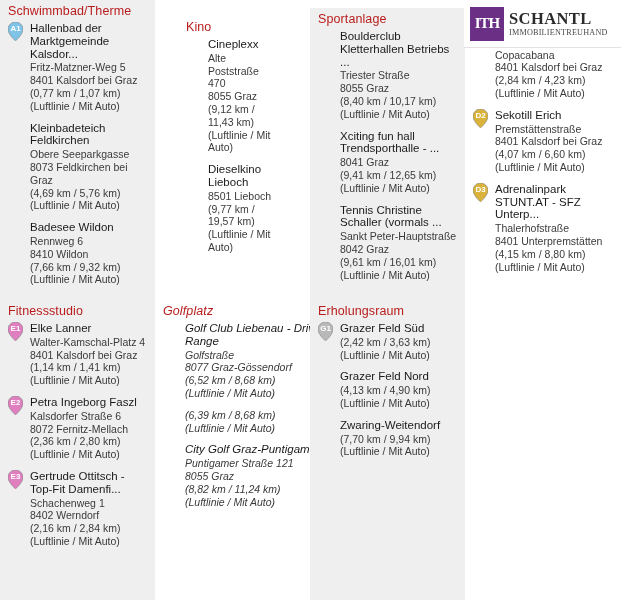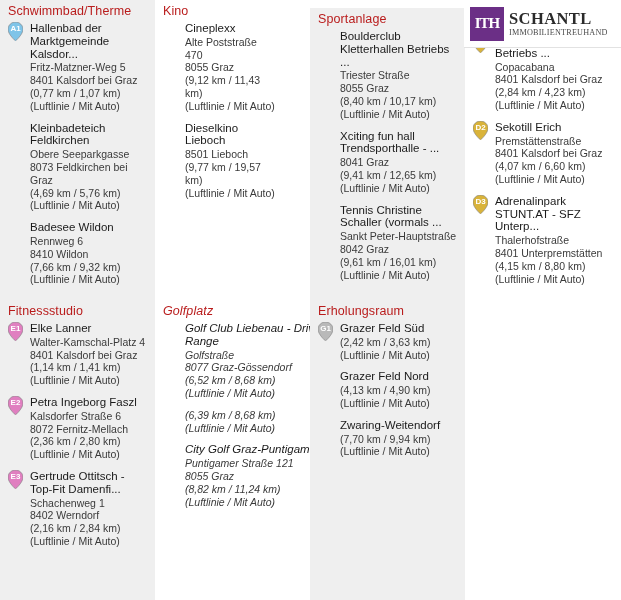--- a/index.html
+++ b/index.html
@@ -152,21 +152,21 @@
           </div>
           <div class="entry">
             <div class="entry-name">Badesee Wildon</div>
             <div class="entry-line">Rennweg 6</div>
             <div class="entry-line">8410 Wildon</div>
             <div class="entry-dist">(7,66 km / 9,32 km)</div>
             <div class="entry-mode">(Luftlinie / Mit Auto)</div>
           </div>
         </div>
       </div>
-      <div class="col plain" style="left: 155px; top: 0px; width: 129px; height: 300px;">
+      <div class="col plain" style="left: 155px; top: 16px; width: 129px; height: 300px; padding-left: 23px;">
         <div class="col-title">Kino</div>
         <div class="entries">
           <div class="entry">
             <div class="entry-name">Cineplexx</div>
             <div class="entry-line">Alte Poststraße 470</div>
             <div class="entry-line">8055 Graz</div>
             <div class="entry-dist">(9,12 km / 11,43 km)</div>
             <div class="entry-mode">(Luftlinie / Mit Auto)</div>
           </div>
           <div class="entry">
@@ -195,21 +195,21 @@
           </div>
           <div class="entry">
             <div class="entry-name">Tennis Christine Schaller (vormals ...</div>
             <div class="entry-line">Sankt Peter-Hauptstraße</div>
             <div class="entry-line">8042 Graz</div>
             <div class="entry-dist">(9,61 km / 16,01 km)</div>
             <div class="entry-mode">(Luftlinie / Mit Auto)</div>
           </div>
         </div>
       </div>
-      <div class="col plain" style="left: 465px; top: 12px; width: 156px; height: 300px;">
+      <div class="col plain" style="left: 465px; top: 0px; width: 156px; height: 300px;">
         <div class="col-title">Freizeitanlage</div>
         <div class="entries">
           <div class="entry">
             <span class="pin">
               <svg width="15" height="19" viewBox="0 0 15 19">
                 <path d="M7.5 0 C3.4 0 0 3.3 0 7.3 C0 12.4 7.5 19 7.5 19 C7.5 19 15 12.4 15 7.3 C15 3.3 11.6 0 7.5 0 Z" fill="#d9b33a" stroke="#7a7a7a" stroke-width="0.6"></path>
               </svg>
               <span class="lbl">D1</span>
             </span>
             <div class="entry-name">Freizeitanlagen Betriebs ...</div>

